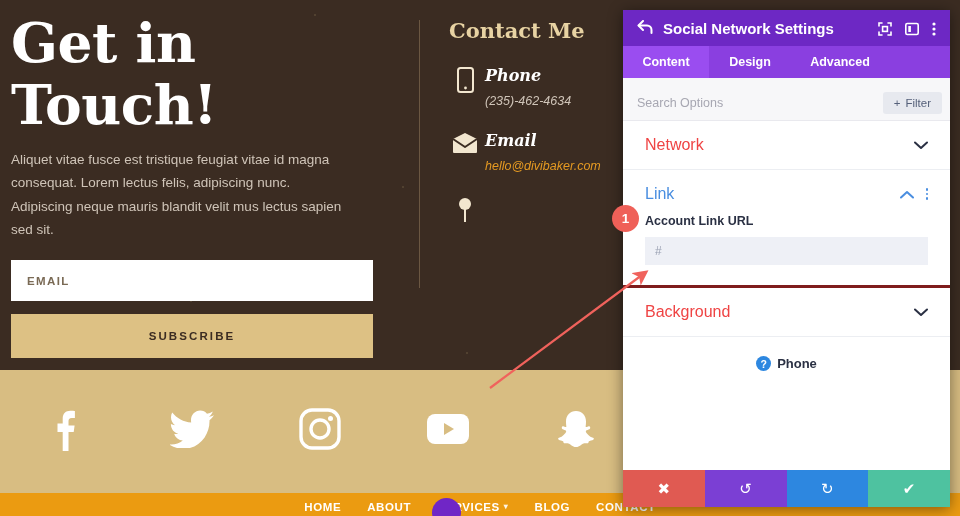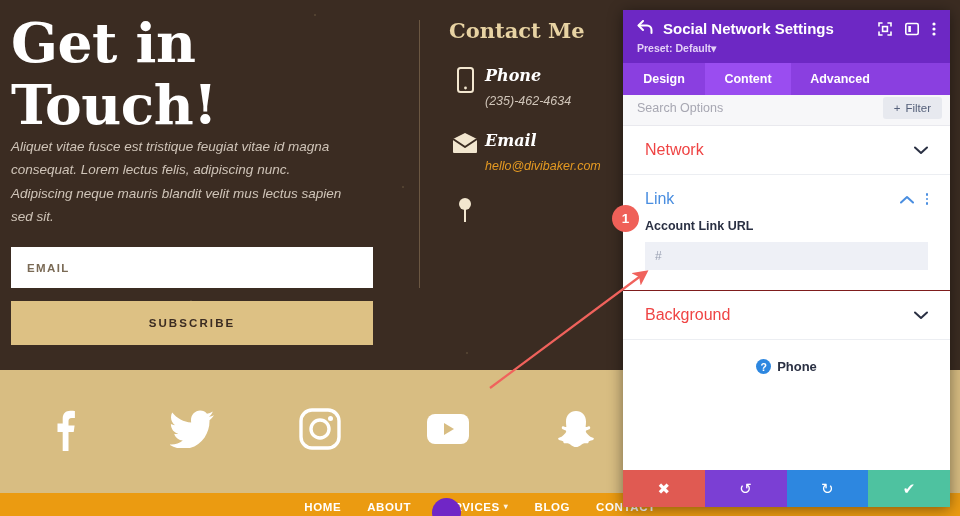--- a/index.html
+++ b/index.html
@@ -24,22 +24,22 @@
     background: #eb9b11;
   }
 
   .left-col { position: absolute; left: 11px; top: 12px; width: 362px; }
   .headline {
     font-family: "DejaVu Serif", serif; font-weight: bold;
     font-size: 55px; line-height: 1.12; color: #ffffff;
     letter-spacing: -0.5px;
   }
   .blurb {
-    margin-top: 0; font-size: 13.5px; line-height: 1.72;
-    color: #cfc4b8; width: 340px; font-style: italic;
+    margin-top: 13px; font-size: 13.5px; line-height: 1.72;
+    color: #cfc4b8; width: 340px;
   }
   .email-input {
     margin-top: 19px; width: 362px; height: 41px; background: #ffffff;
     border: none; display: flex; align-items: center;
     padding-left: 16px; font-size: 11.5px; letter-spacing: 1.4px;
     font-weight: bold; color: #7a6a55;
   }
   .subscribe-btn {
     margin-top: 13px; width: 362px; height: 44px; background: #ddc184;
     display: flex; align-items: center; justify-content: center;
@@ -109,21 +109,21 @@
     padding: 9px 0 9px 0; text-align: center; color: #ffffff;
     font-size: 12.5px; font-weight: bold; cursor: pointer;
   }
   .tab.t0 { width: 86px; }
   .tab.t1 { width: 82px; }
   .tab.t2 { width: 98px; text-align: center; }
   .tab.active { background: #9a4df0; }
 
   .searchbar {
     display: flex; align-items: center; background: #f7f7f9;
-    border-bottom: 1px solid #e9e9ee; padding: 2px 8px 6px 14px;
+    border-bottom: 1px solid #e9e9ee; padding: 14px 8px 6px 14px;
   }
   .search-input {
     flex: 1; font-size: 12.5px; color: #a7a7b2; background: transparent; border: none;
   }
   .filter-btn {
     display: flex; align-items: center; gap: 5px; background: #e7e9ef;
     border-radius: 3px; padding: 5px 11px; font-size: 11.5px; color: #55607a;
     cursor: pointer;
   }
 
@@ -135,21 +135,21 @@
     cursor: pointer;
   }
   .acc-title { font-size: 16px; color: #ef4444; }
   .acc-title.open { color: #4a8ee0; }
   .acc-ctrls { display: flex; align-items: center; gap: 12px; }
   .chev { color: #2a3043; display: flex; }
   .chev.blue { color: #4a8ee0; }
   .dots3 { display: flex; flex-direction: column; gap: 2px; }
   .dots3 i { width: 2.5px; height: 2.5px; border-radius: 50%; background: #4a8ee0; display: block; }
 
-  .field-block { padding: 0 22px 20px 22px; border-bottom: 1px solid #7f1d1d; }
+  .field-block { padding: 0 22px 20px 22px; border-bottom: 3px solid #7f1d1d; }
   .field-label { font-size: 12.5px; font-weight: bold; color: #2a3043; margin-bottom: 9px; }
   .field-input {
     width: 100%; height: 28px; background: #eef0f6; border: none;
     font-size: 12px; color: #9aa1b3; padding: 0 10px; display: flex; align-items: center;
   }
   .sec-link { padding-bottom: 11px; }
 
   .help-row {
     display: flex; align-items: center; justify-content: center; gap: 6px;
     padding: 19px 0; font-size: 13px; font-weight: bold; color: #2a3043;
@@ -320,28 +320,25 @@
           </span>
           <span class="mh-ico">
             <svg width="4" height="14" viewBox="0 0 4 14">
               <circle cx="2" cy="2" r="1.6" fill="#fff"></circle>
               <circle cx="2" cy="7" r="1.6" fill="#fff"></circle>
               <circle cx="2" cy="12" r="1.6" fill="#fff"></circle>
             </svg>
           </span>
         </span>
       </div>
-      <div class="mh-preset">
-        <span>Preset: Default</span><span>▾</span>
-      </div>
     </div>
 
     <div class="tabs">
+      <div class="tab t0 active">Content</div>
       <div class="tab t1">Design</div>
-      <div class="tab t0 active">Content</div>
       <div class="tab t2">Advanced</div>
     </div>
 
     <div class="searchbar">
       <div class="search-input">Search Options</div>
       <div class="filter-btn">
         <span>+</span>
         <span>Filter</span>
       </div>
     </div>

